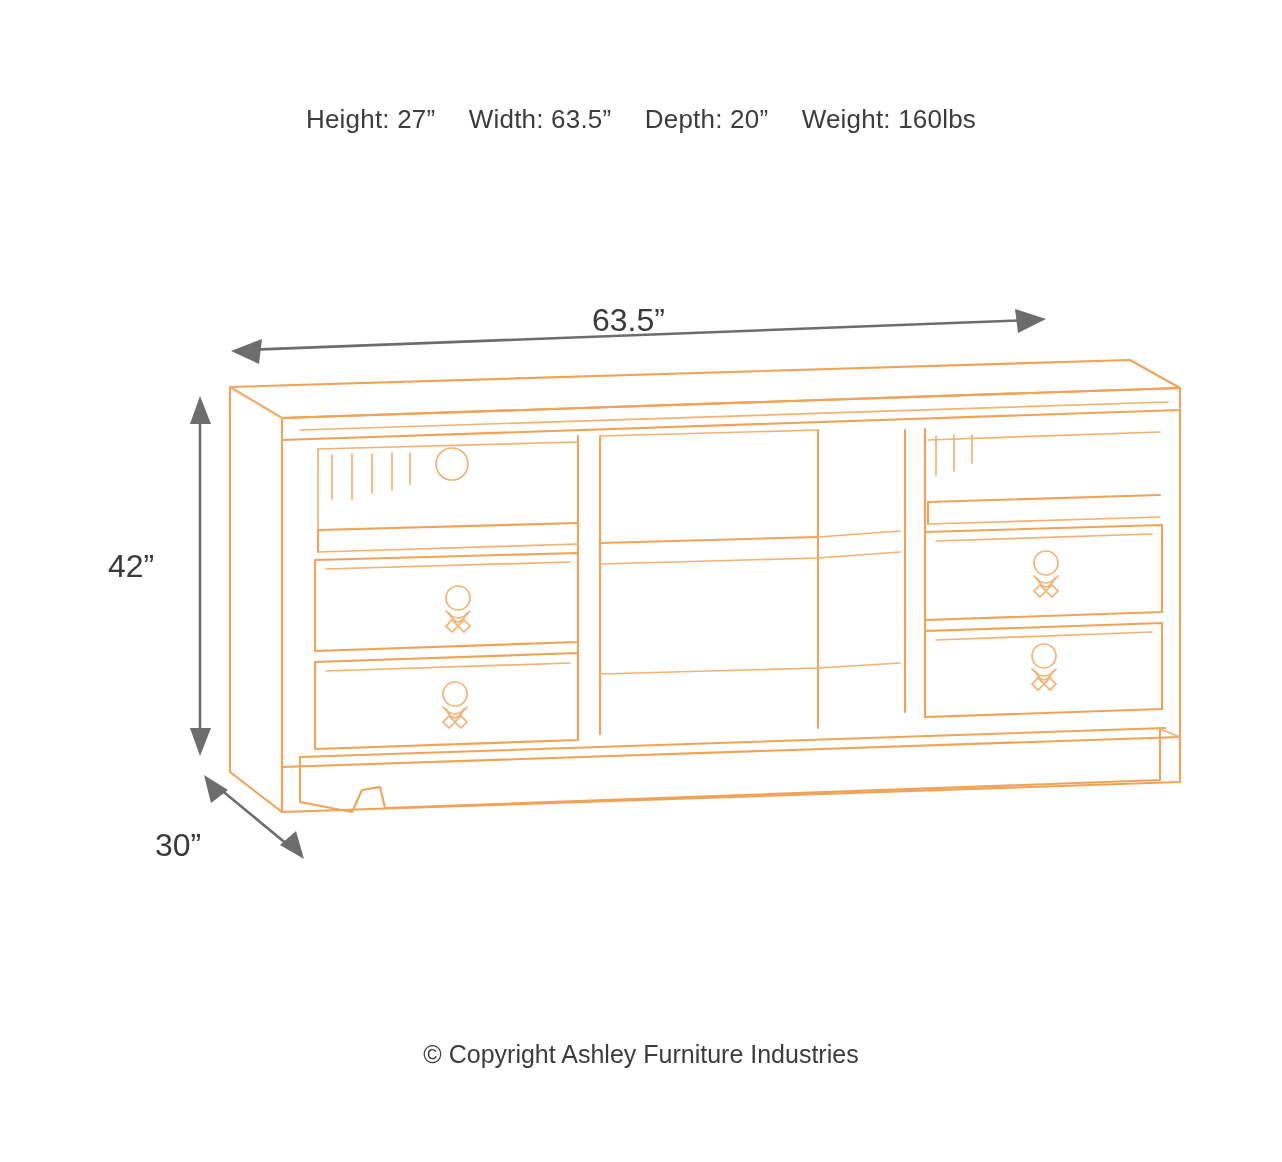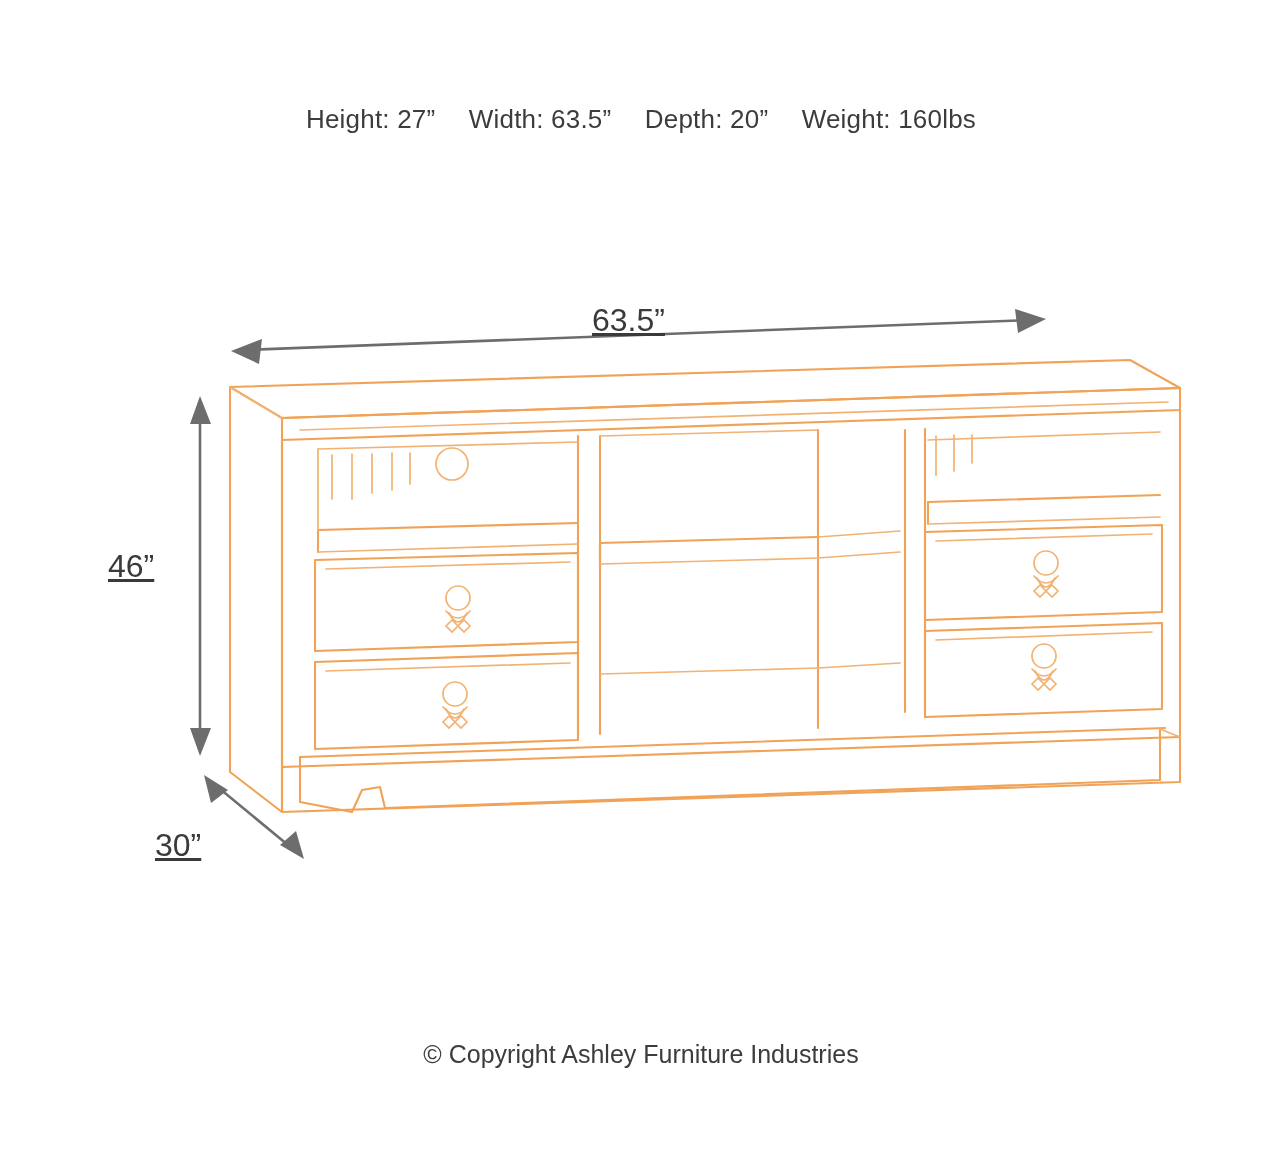--- a/index.html
+++ b/index.html
@@ -43,21 +43,20 @@
     width: 1282px;
     text-align: center;
     font-size: 25px;
     color: #3c3c3c;
   }
   .dim-label {
     position: absolute;
     font-size: 32px;
     color: #3a3a3a;
     white-space: nowrap;
-    text-decoration: underline;
   }
   #label-width {
     top: 290px;
     left: 592px;
   }
   #label-height {
     top: 536px;
     left: 108px;
   }
   #label-depth {
@@ -226,18 +225,18 @@
     <g>
       <circle class="ln-thin" cx="1044" cy="644" r="12"></circle>
       <path class="ln-thin" d="M1032 657 q12 14 24 0"></path>
       <path class="ln-thin" d="M1035 659 q9 18 18 0"></path>
       <path class="ln-thin" d="M1038 666 l-6 6 6 6 6 -6 z"></path>
       <path class="ln-thin" d="M1050 666 l-6 6 6 6 6 -6 z"></path>
     </g>
   </svg>
 
   <div class="dim-label" id="label-width">63.5”</div>
-  <div class="dim-label" id="label-height">46”</div>
+  <div class="dim-label" id="label-height">42”</div>
   <div class="dim-label" id="label-depth">30”</div>
 
   <div class="copyright">© Copyright Ashley Furniture Industries</div>
 
 </div>
 
 </body></html>

